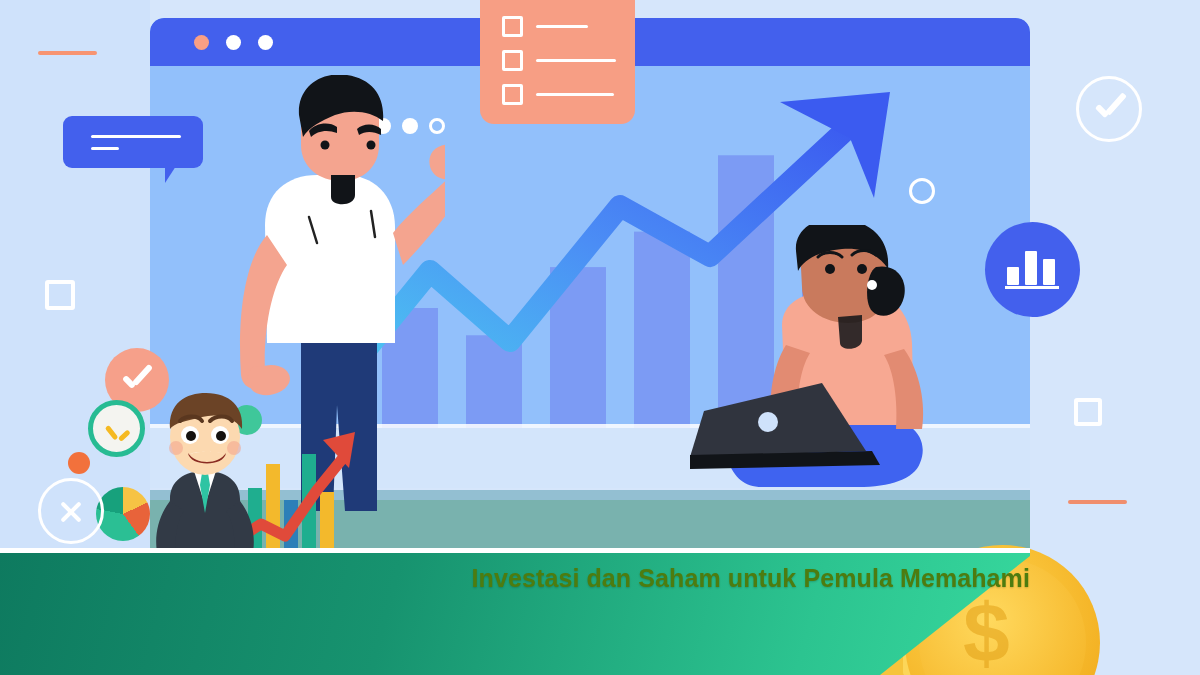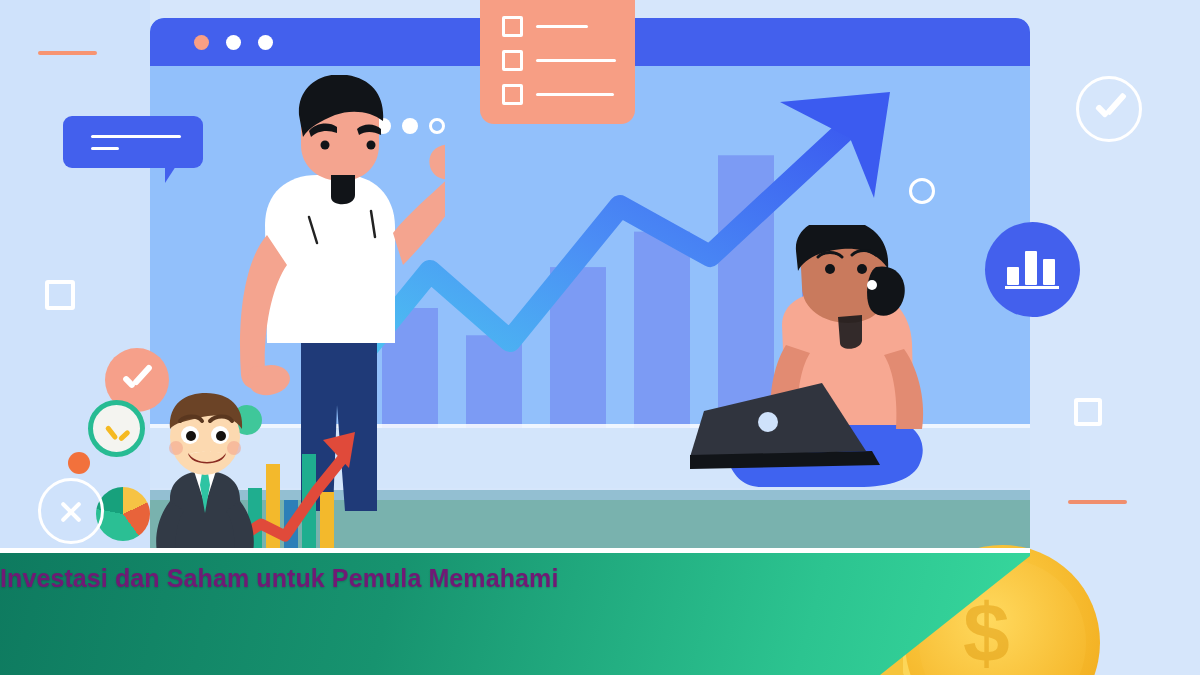--- a/index.html
+++ b/index.html
@@ -109,21 +109,21 @@
         background:radial-gradient(circle at 42% 36%,#ffd95e,#f3ad1b);}
   .coin-sym{position:absolute;left:58px;top:40px;font-size:84px;color:#e2a016;opacity:.55;font-weight:bold;}
   .coin-stack{left:795px;top:640px;width:210px;height:40px;}
 
   
   .banner-wrap{left:0;top:548px;width:1030px;height:127px;}
   .banner{position:absolute;left:0;top:0;width:100%;height:100%;
     background:linear-gradient(105deg,#0e7a5f 0%,#17936f 38%,#2cc490 78%,#37d89d 100%);
     clip-path:polygon(0 0, 1030px 0, 1030px 8px, 880px 127px, 0 127px);}
   .banner-topline{position:absolute;left:0;top:0;width:1030px;height:5px;background:#ffffff;}
-  .banner-text{position:absolute;left:0;top:12px;width:1030px;text-align:left;color:#701a75;
+  .banner-text{position:absolute;left:0;top:12px;width:1030px;text-align:right;color:#4d7c0f;
     font-size:25px;font-weight:bold;line-height:36px;letter-spacing:.1px;
     text-shadow:0 1px 2px rgba(0,0,0,.18);}
   .banner-text .l2{display:block;}
 </style>
 </head>
 <body>
 
 <div id="stage">
 
   <div class="abs bg-left-panel"></div>

